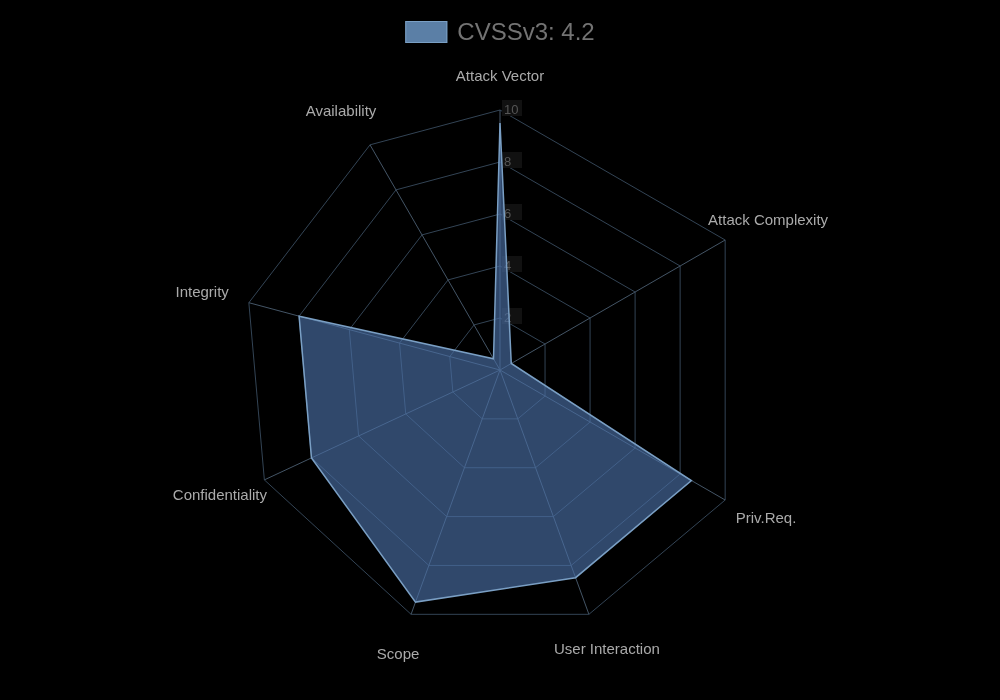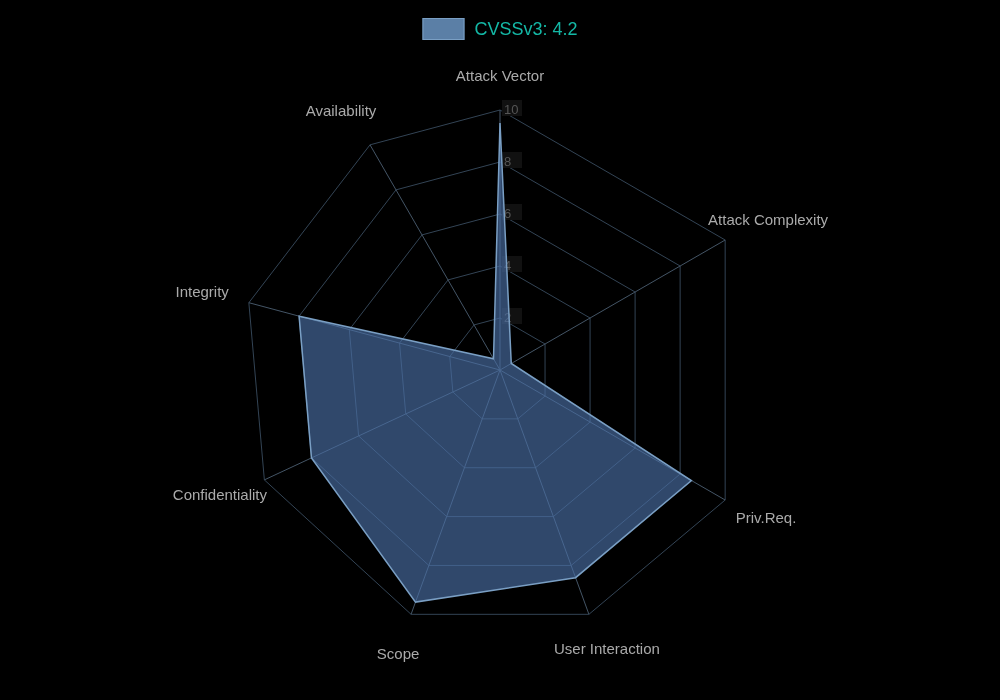--- a/index.html
+++ b/index.html
@@ -31,22 +31,22 @@
       align-items: center;
       gap: 10px;
     }
     .legend-color {
       width: 42px;
       height: 22px;
       background: #5b7fa6;
       border: 1px solid #7a9fc4;
     }
     .legend-label {
-      color: #14b8a6;
-      font-size: 18px;
+      color: #737373;
+      font-size: 24px;
       text-align: center;
     }
     .axis-label {
       font-size: 15px;
       fill: #aaa;
     }
     .ring-label {
       font-size: 13px;
       fill: #555;
     }

